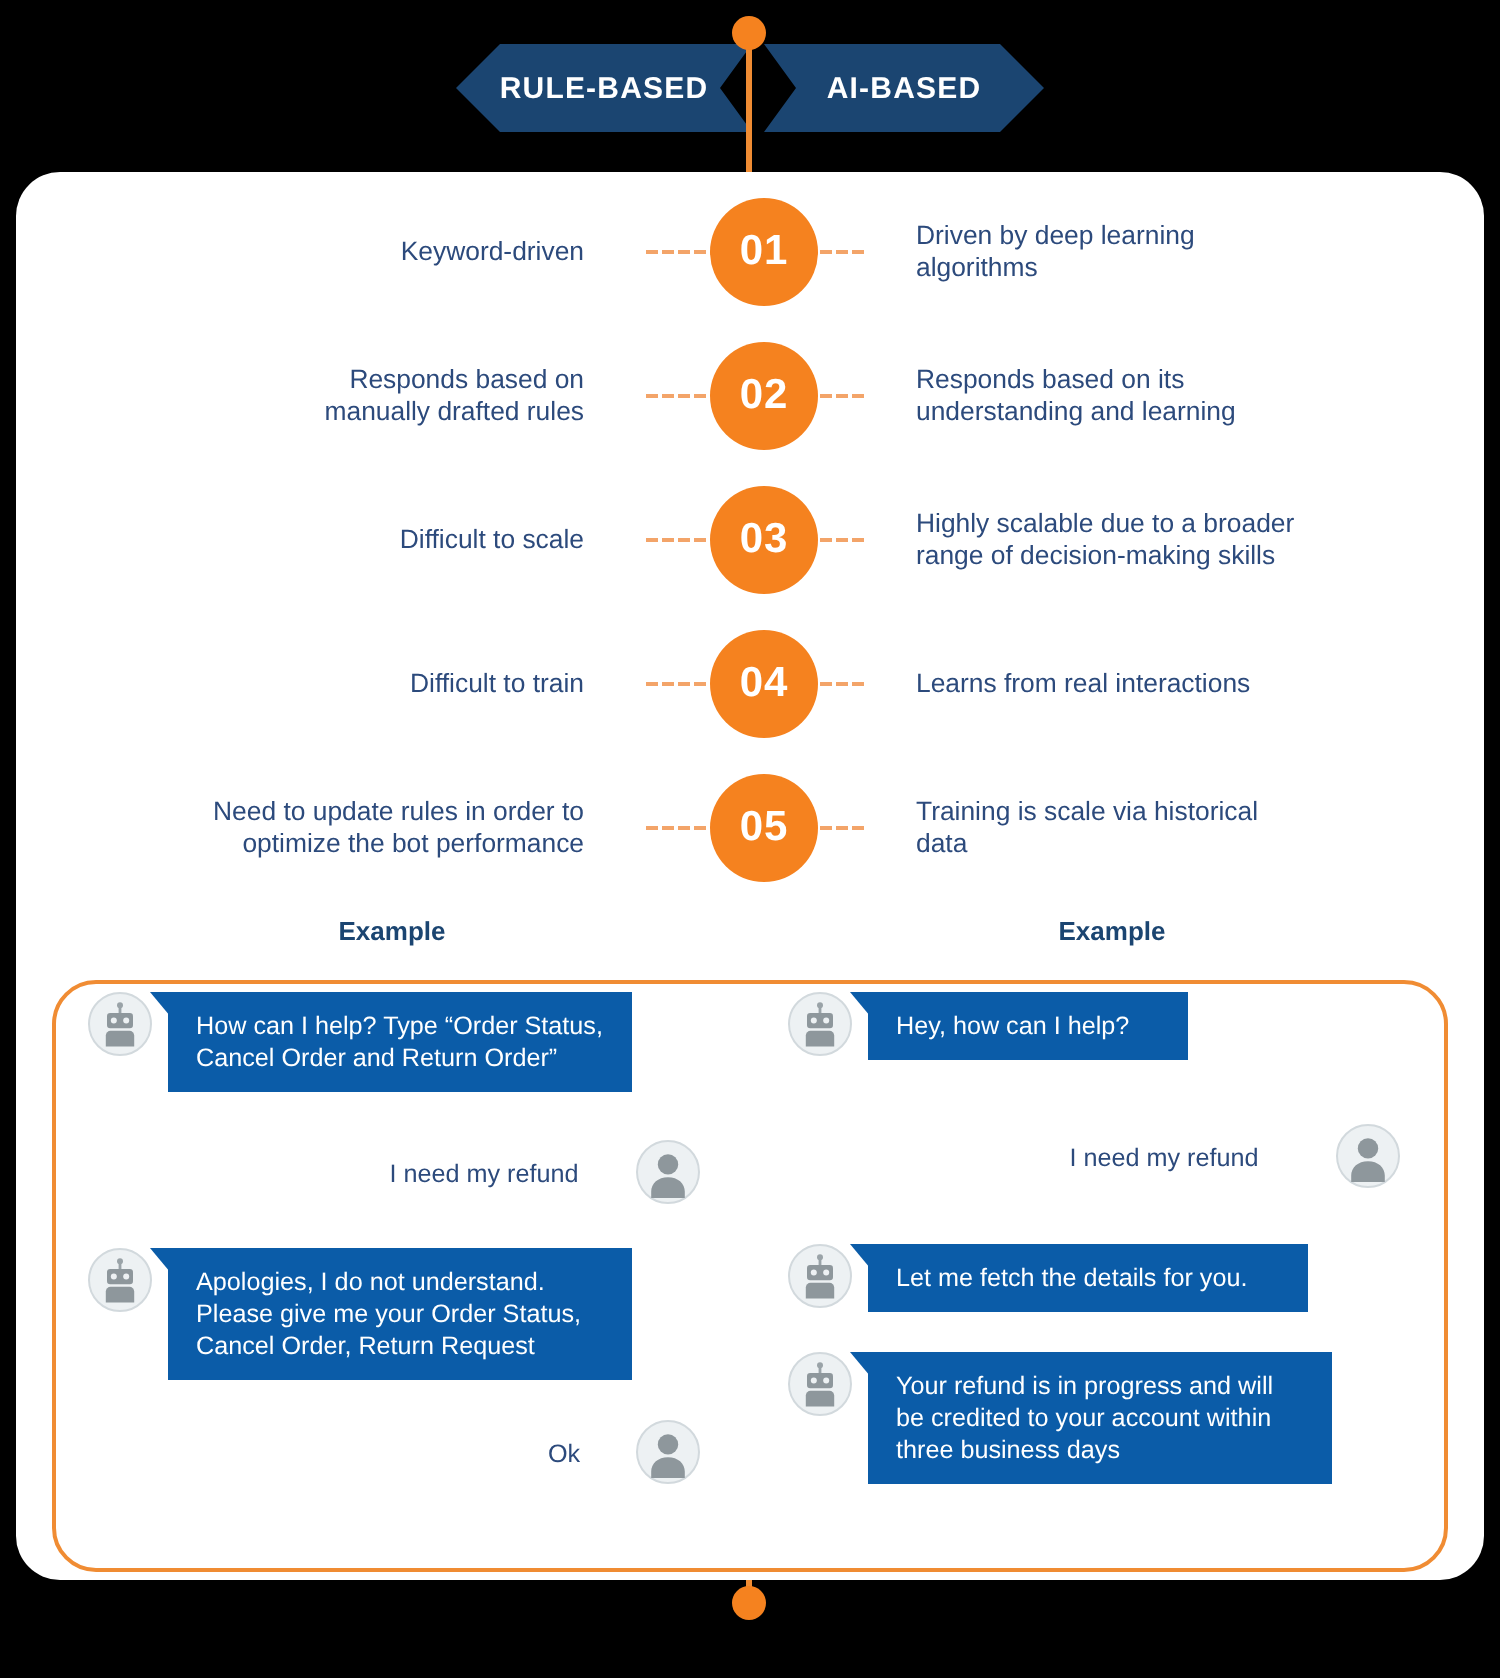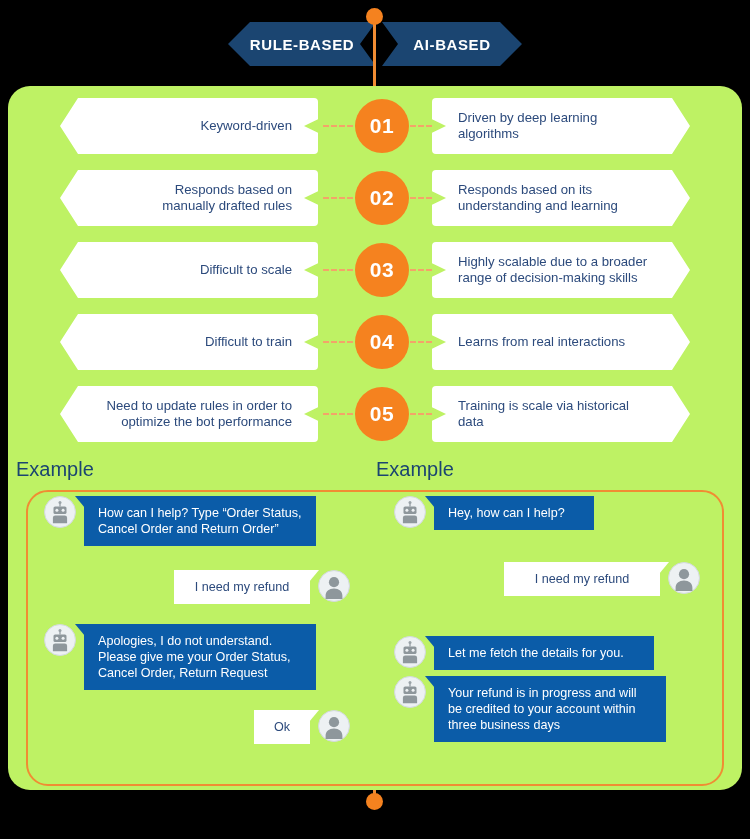--- a/index.html
+++ b/index.html
@@ -18,21 +18,21 @@
 
   
   #spine{position:absolute;left:373px;top:14px;width:2.5px;height:790px;background:#F08C33;}
   .spine-dot{position:absolute;left:366px;width:17px;height:17px;border-radius:50%;
              background:#F5821F;}
   #dot-top{top:8px;}
   #dot-bottom{top:793px;}
 
   
   #panel{position:absolute;left:8px;top:86px;width:734px;height:704px;
-         background:#bef264;border-radius:22px;}
+         background:#ffffff;border-radius:22px;}
 
   
   .row{position:absolute;left:0;width:734px;height:56px;}
   .chip{position:absolute;top:0;height:56px;background:#ffffff;
         display:flex;align-items:center;box-sizing:border-box;}
   .chip p{margin:0;color:#2C4A7C;font-size:13.2px;line-height:16.5px;}
   .chip-left{left:52px;width:258px;justify-content:flex-end;padding:0 26px 0 34px;
      clip-path:polygon(18px 0,100% 0,100% 38%,calc(100% - 14px) 50%,100% 62%,100% 100%,
                        18px 100%,0 50%);
      border-radius:4px;}
@@ -45,22 +45,22 @@
 
   .dash{position:absolute;top:27px;height:0;border-top:2px dashed #F3A469;}
   .dash-l{left:315px;width:30px;}
   .dash-r{left:394px;width:30px;}
 
   .num{position:absolute;left:347px;top:1px;width:54px;height:54px;border-radius:50%;
        background:#F5821F;display:flex;align-items:center;justify-content:center;}
   .num span{color:#ffffff;font-size:21px;font-weight:600;letter-spacing:.5px;}
 
   
-  .example{position:absolute;top:372px;width:360px;text-align:left;
-           color:#1B4571;font-size:20px;}
+  .example{position:absolute;top:372px;width:360px;text-align:center;
+           color:#1B4571;font-size:13px;font-weight:bold;}
   #example-left{left:8px;}
   #example-right{left:368px;}
 
   
   #chat-frame{position:absolute;left:18px;top:404px;width:698px;height:296px;
               border:2px solid #F08C33;border-radius:22px;box-sizing:border-box;}
 
   .chat-col{position:absolute;top:404px;width:350px;height:296px;}
   #chat-left{left:18px;}
   #chat-right{left:368px;}
@@ -249,21 +249,21 @@
         <div class="bubble b-user" style="width: 156px;">
           <p style="text-align: center;">I need my refund</p>
         </div>
         <div class="avatar">
           <svg width="30" height="30" viewBox="0 0 30 30">
             <circle cx="15" cy="11.2" r="5.1" fill="#8E979C"></circle>
             <path d="M15 17.6c-5 0-8.4 3.1-8.4 7.2v3.2h16.8v-3.2c0-4.1-3.4-7.2-8.4-7.2z" fill="#8E979C"></path>
           </svg>
         </div>
       </div>
-      <div class="msg msg-bot" style="top: 146px; left: 18px;">
+      <div class="msg msg-bot" style="top: 132px; left: 18px;">
         <div class="avatar">
           <svg width="30" height="30" viewBox="0 0 30 30">
             <line x1="15" y1="6" x2="15" y2="9.5" stroke="#9AA3A8" stroke-width="1.4"></line>
             <circle cx="15" cy="5.6" r="1.5" fill="#9AA3A8"></circle>
             <rect x="8.5" y="9.5" width="13" height="7.6" rx="1.6" fill="#8E979C"></rect>
             <circle cx="11.9" cy="13.2" r="1.5" fill="#EDF1F3"></circle>
             <circle cx="18.1" cy="13.2" r="1.5" fill="#EDF1F3"></circle>
             <path d="M10.3 18.4h9.4a2.4 2.4 0 0 1 2.4 2.4v5.4H7.9v-5.4a2.4 2.4 0 0 1 2.4-2.4z" fill="#8E979C"></path>
           </svg>
         </div>

